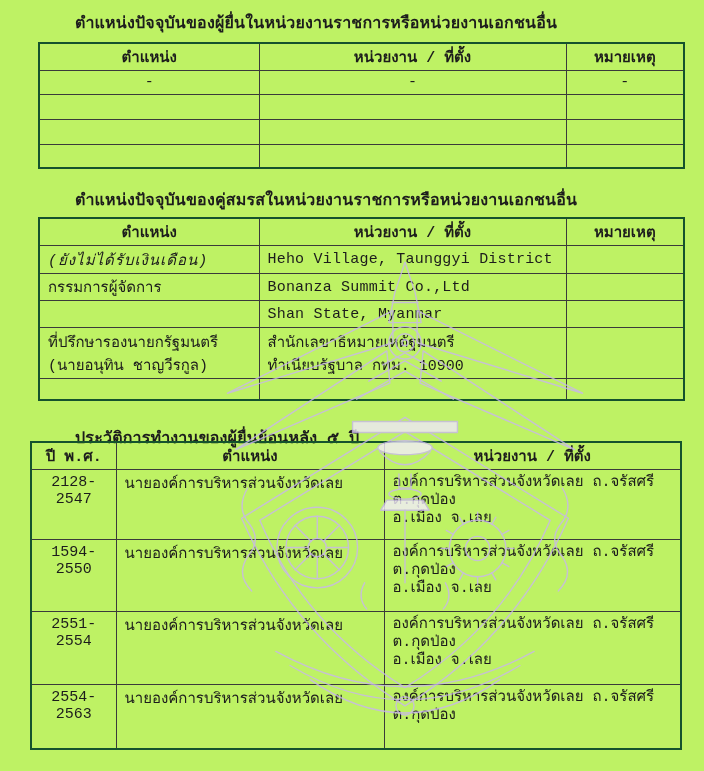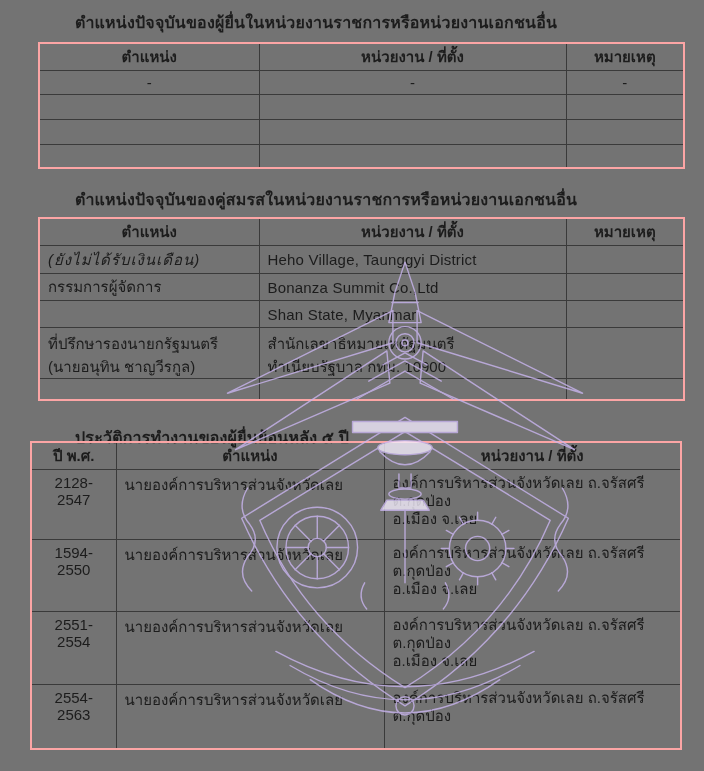--- a/index.html
+++ b/index.html
@@ -1,30 +1,30 @@
 <!DOCTYPE html>
 <html><head>
 <meta charset="utf-8">
 <style>
   html,body { margin:0; padding:0; background:#ffffff; }
   .page {
-    position:relative; width:704px; height:771px; background:#737373;
-    font-family:Liberation Sans, sans-serif; color:#1c1c1c; overflow:hidden;
+    position:relative; width:704px; height:771px; background:#bef264;
+    font-family:Liberation Mono, monospace; color:#1c1c1c; overflow:hidden;
   }
   .heading {
     position:absolute; left:75px; font-size:16px; font-weight:bold;
     white-space:nowrap; letter-spacing:0.2px;
   }
   #heading1 { top:10px; }
   #heading2 { top:187px; }
   #heading3 { top:425px; }
 
   table.doc {
     position:absolute; border-collapse:collapse; table-layout:fixed;
-    border:2px solid #fca5a5;
+    border:2px solid #14532d;
   }
   table.doc td, table.doc th {
     border:1.5px solid #3a3a3a; padding:0 8px; font-size:15px;
     overflow:hidden; font-weight:normal;
   }
   table.doc th { font-weight:bold; text-align:center; padding:1px 4px; }
 
   #table1 { left:38px; top:42px; width:645px; }
   #table2 { left:38px; top:217px; width:645px; }
   #table3 { left:30px; top:441px; width:650px; }

